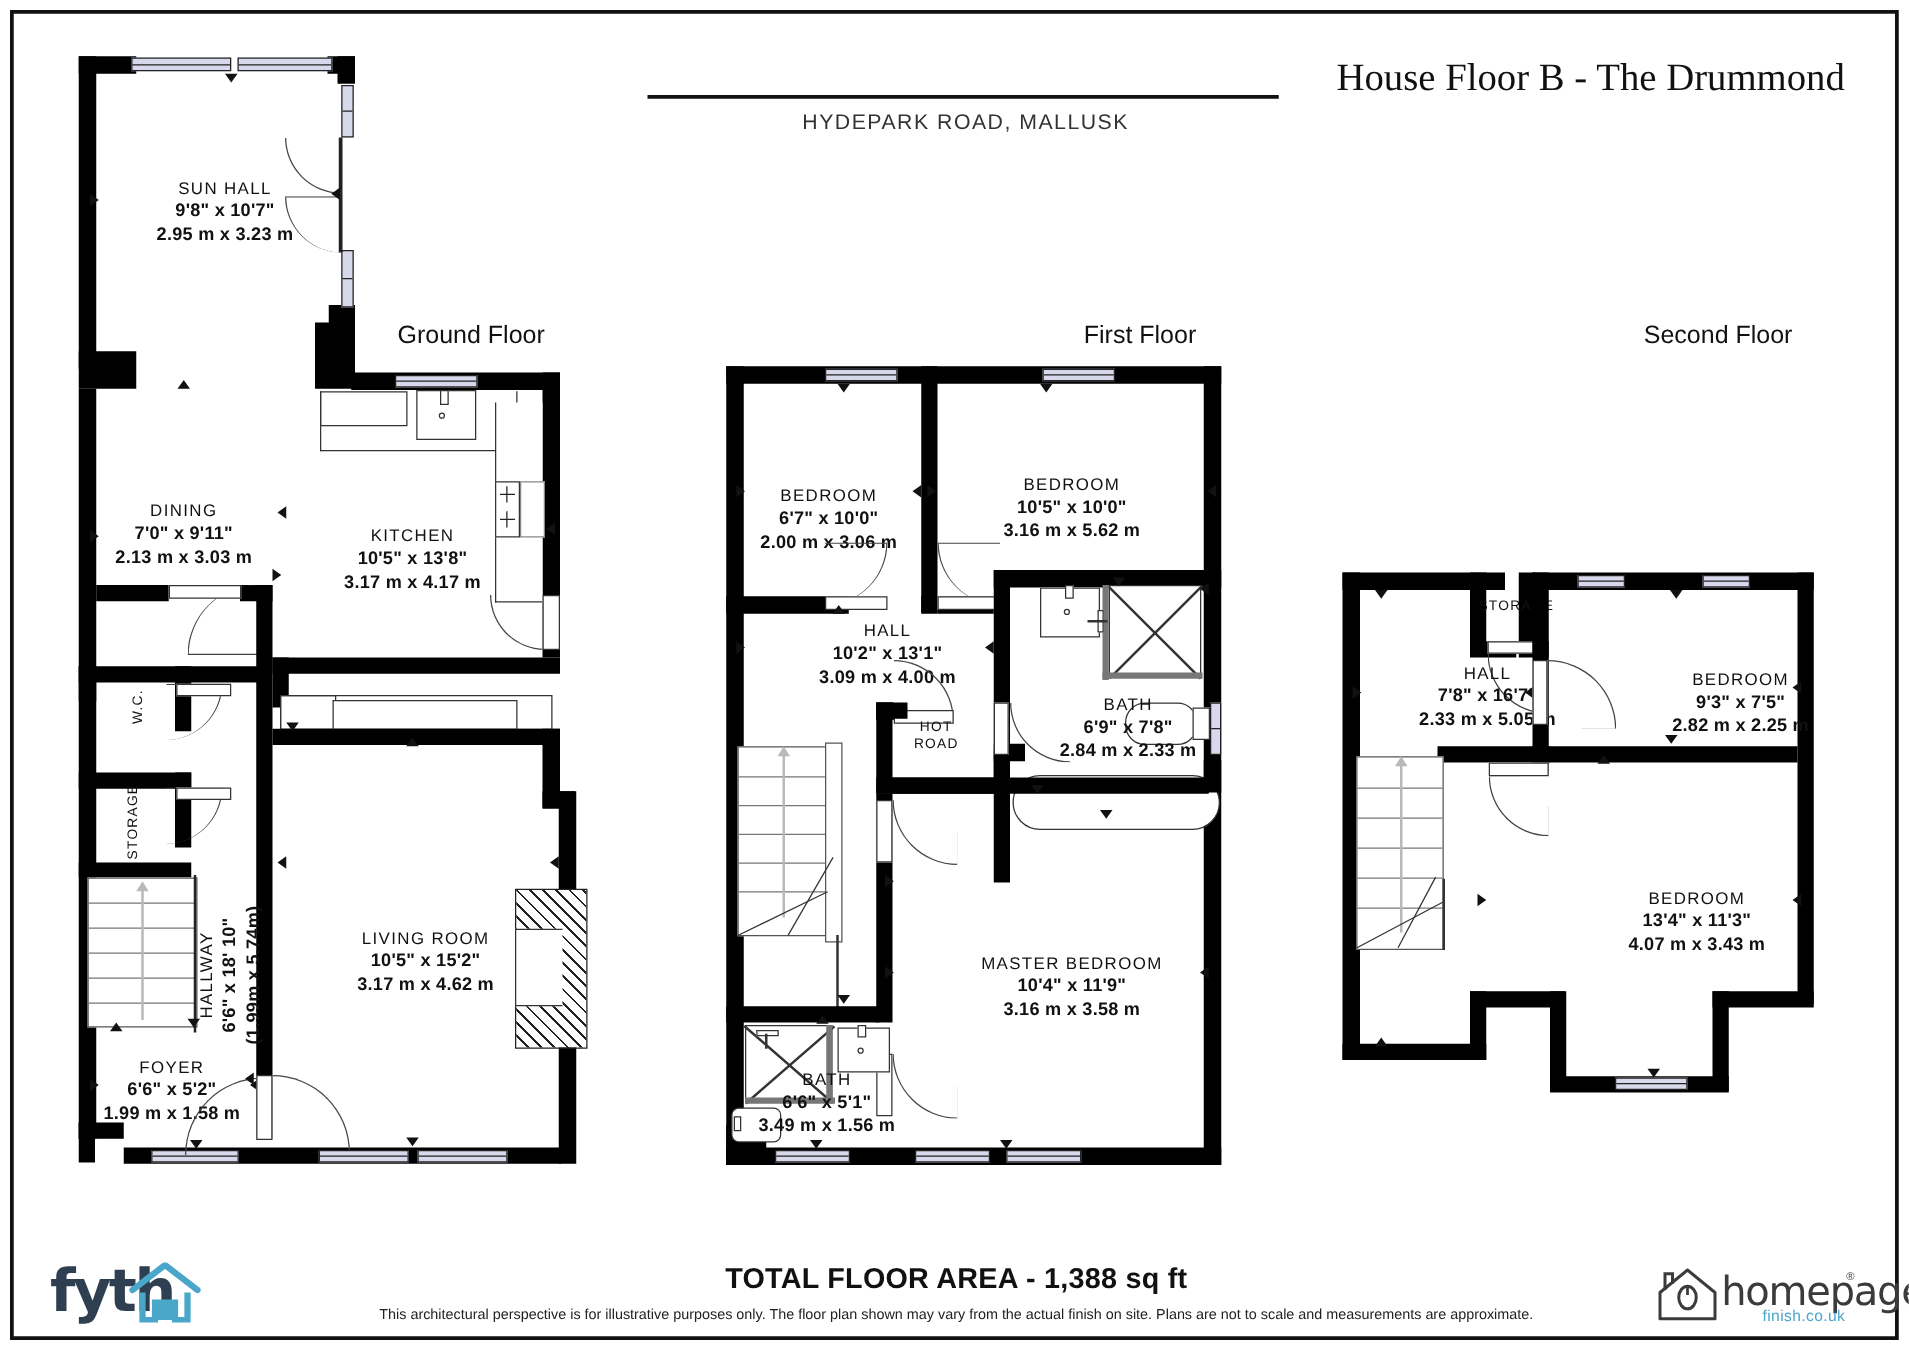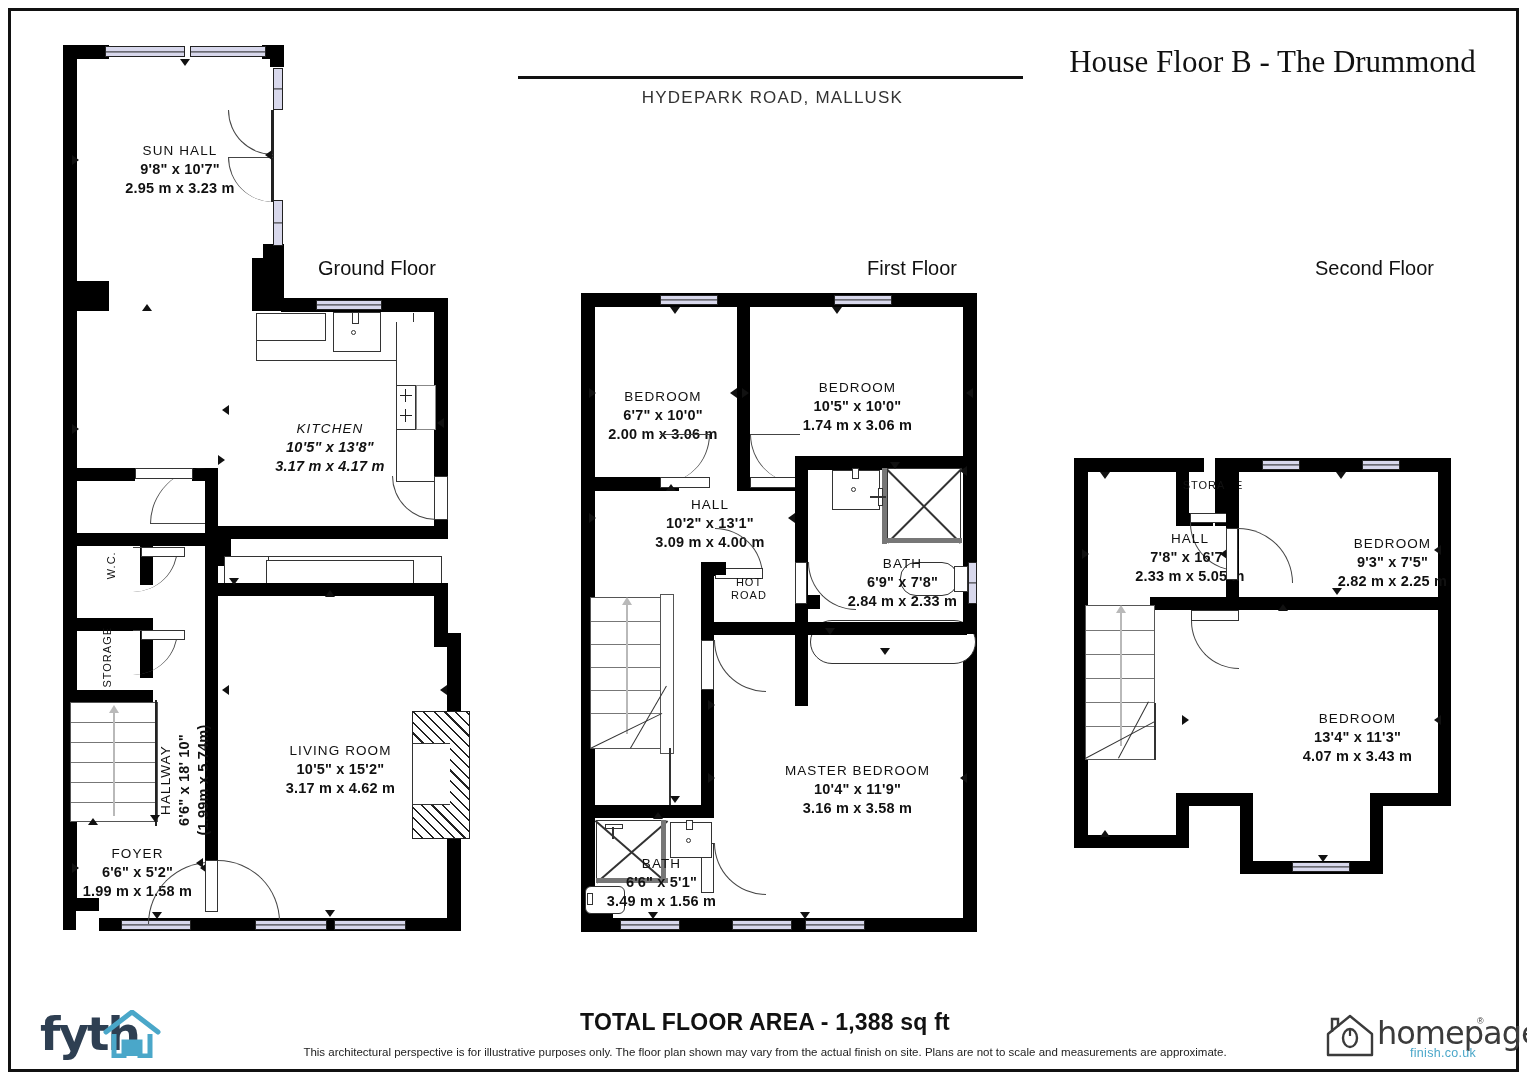--- a/index.html
+++ b/index.html
@@ -130,21 +130,26 @@
     <div class="box" style="left:352px;top:312px;width:7px;height:12px;"></div>
     <div class="box" style="left:351px;top:330px;width:5px;height:5px;border-radius:50%;"></div>
     <div class="box" style="left:396px;top:322px;width:38px;height:160px;border-top:none;border-right:none;"></div>
     <div class="box" style="left:396px;top:385px;width:20px;height:45px;"></div>
     <div class="boxg" style="left:416px;top:385px;width:20px;height:45px;"></div>
     <div class="tl" style="left:400px;top:395px;width:12px;height:1.3px;"></div>
     <div class="tl" style="left:405px;top:389px;width:1.3px;height:13px;"></div>
     <div class="tl" style="left:400px;top:415px;width:12px;height:1.3px;"></div>
     <div class="tl" style="left:405px;top:409px;width:1.3px;height:13px;"></div>
 
-    <div class="rm" style="left:245px;top:420px;width:170px;font-style:italic;">
+    <div class="rm" style="left:62px;top:400px;width:170px;">
+      <div class="n">DINING</div>
+      <div class="d">7'0" x 9'11"</div>
+      <div class="d">2.13 m x 3.03 m</div>
+    </div>
+    <div class="rm" style="left:245px;top:420px;width:170px;">
       <div class="n">KITCHEN</div>
       <div class="d">10'5" x 13'8"</div>
       <div class="d">3.17 m x 4.17 m</div>
     </div>
 
     <div class="w" style="left:77px;top:468px;width:58px;height:13px;"></div>
     <div class="w" style="left:192px;top:468px;width:26px;height:13px;"></div>
     <div class="swing" style="left:150px;top:468px;width:60px;height:56px;border-radius:0 0 60px 0;border-bottom:none;border-left:none;transform:rotate(180deg);"></div>
     <div class="dleaf" style="left:135px;top:468px;width:58px;height:11px;"></div>
 
@@ -260,21 +265,21 @@
     <div class="tick l" style="left:406px;top:388px;"></div>
 
     <div class="rm" style="left:28px;top:388px;width:150px;">
       <div class="n">BEDROOM</div>
       <div class="d">6'7" x 10'0"</div>
       <div class="d">2.00 m x 3.06 m</div>
     </div>
     <div class="rm" style="left:210px;top:379px;width:175px;">
       <div class="n">BEDROOM</div>
       <div class="d">10'5" x 10'0"</div>
-      <div class="d">1.74 m x 3.06 m</div>
+      <div class="d">3.16 m x 5.62 m</div>
     </div>
 
     <div class="swing" style="left:100px;top:434px;width:50px;height:50px;border-radius:0 0 50px 0;border-left:none;border-bottom:none;"></div>
     <div class="dleaf" style="left:100px;top:477px;width:50px;height:11px;"></div>
     <div class="swing" style="left:190px;top:434px;width:50px;height:50px;border-radius:0 0 0 50px;border-right:none;border-bottom:none;"></div>
     <div class="dleaf" style="left:190px;top:477px;width:50px;height:11px;"></div>
     <div class="tick u" style="left:106px;top:484px;"></div>
 
     <div class="w" style="left:235px;top:456px;width:13px;height:250px;"></div>
     <div class="w" style="left:235px;top:456px;width:182px;height:14px;"></div>

